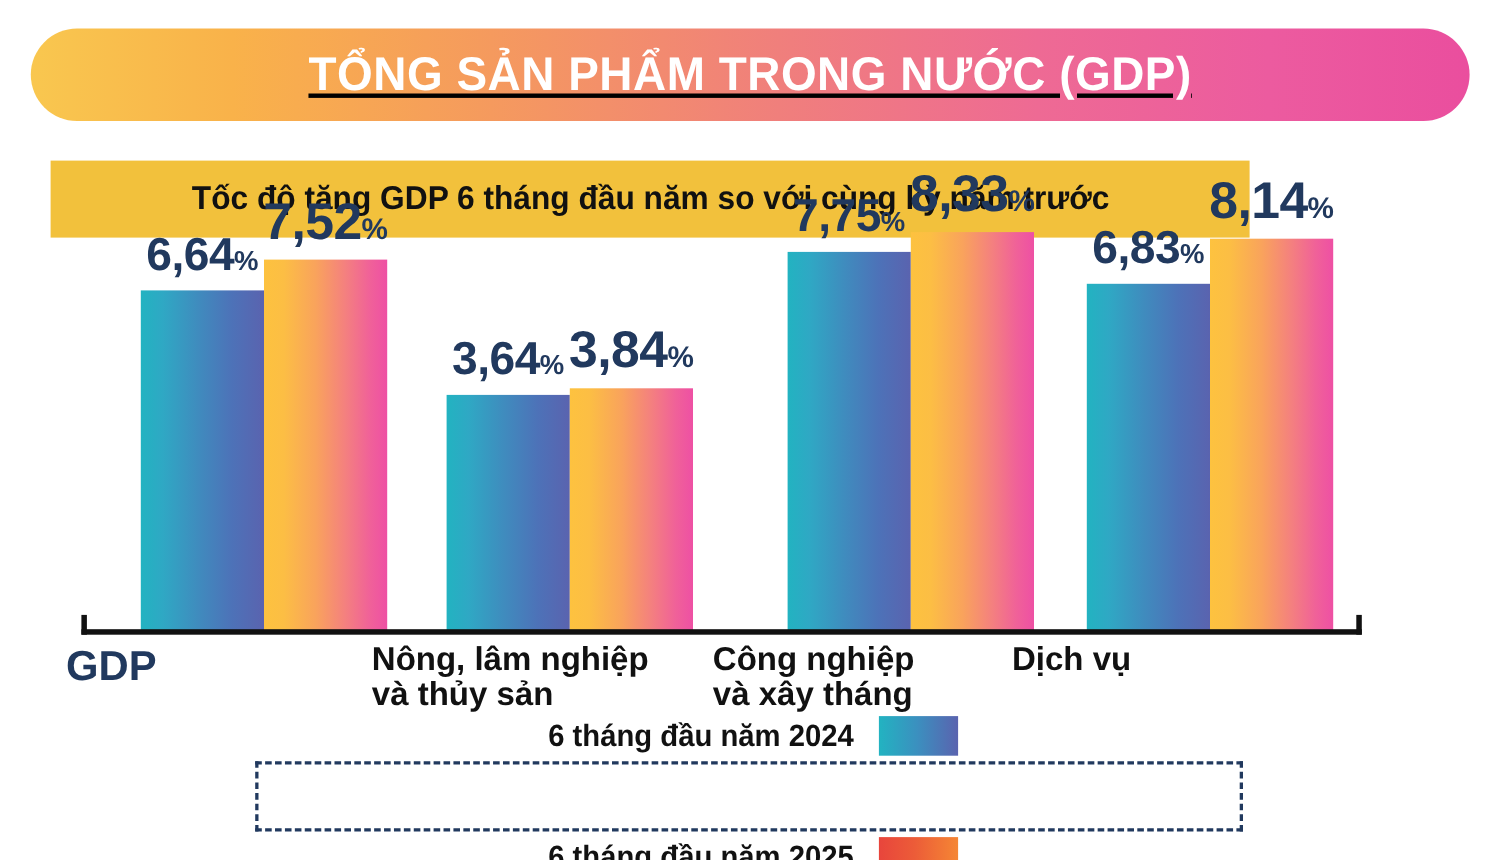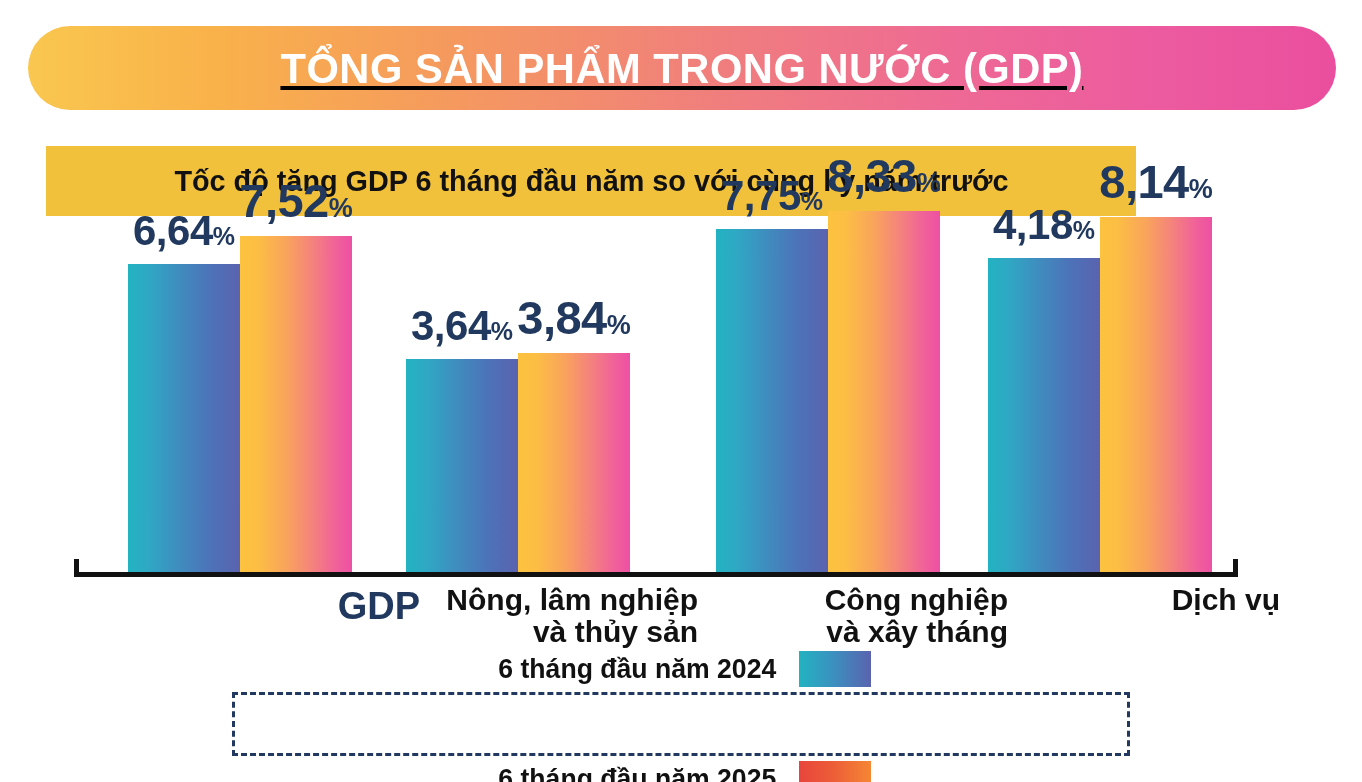--- a/index.html
+++ b/index.html
@@ -138,21 +138,21 @@
     background: #111111;
   }
 
   #axis-tick-left  { left: 74px; }
   #axis-tick-right { left: 1233px; }
 
   
   .cat-label {
     position: absolute;
     top: 584px;
-    text-align: right;
+    text-align: left;
     color: #111111;
     font-family: "Liberation Sans Narrow", "Liberation Sans", sans-serif;
     font-size: 30px;
     font-weight: bold;
     line-height: 1.08;
   }
 
   .cat-label.primary {
     color: #21395E;
     font-size: 38px;
@@ -218,21 +218,21 @@
   </div>
 
   <div id="plot">
       <div class="bar y2024" style="left: 128px; height: 309.824px;"></div>
       <div class="bar-value" style="left: 184px; bottom: 321.824px;"><span class="num">6,64</span><span class="pct">%</span></div>
       <div class="bar y2024" style="left: 406px; height: 215.024px;"></div>
       <div class="bar-value" style="left: 462px; bottom: 227.024px;"><span class="num">3,64</span><span class="pct">%</span></div>
       <div class="bar y2024" style="left: 716px; height: 344.9px;"></div>
       <div class="bar-value" style="left: 772px; bottom: 356.9px;"><span class="num">7,75</span><span class="pct">%</span></div>
       <div class="bar y2024" style="left: 988px; height: 315.828px;"></div>
-      <div class="bar-value" style="left: 1044px; bottom: 327.828px;"><span class="num">4,18</span><span class="pct">%</span></div>
+      <div class="bar-value" style="left: 1044px; bottom: 327.828px;"><span class="num">6,83</span><span class="pct">%</span></div>
       <div class="bar y2025" style="left: 240px; height: 337.632px;"></div>
       <div class="bar-value big" style="left: 296px; bottom: 349.632px;"><span class="num">7,52</span><span class="pct">%</span></div>
       <div class="bar y2025" style="left: 518px; height: 221.344px;"></div>
       <div class="bar-value big" style="left: 574px; bottom: 233.344px;"><span class="num">3,84</span><span class="pct">%</span></div>
       <div class="bar y2025" style="left: 828px; height: 363.228px;"></div>
       <div class="bar-value big" style="left: 884px; bottom: 375.228px;"><span class="num">8,33</span><span class="pct">%</span></div>
       <div class="bar y2025" style="left: 1100px; height: 357.224px;"></div>
       <div class="bar-value big" style="left: 1156px; bottom: 369.224px;"><span class="num">8,14</span><span class="pct">%</span></div>
     </div>
 

